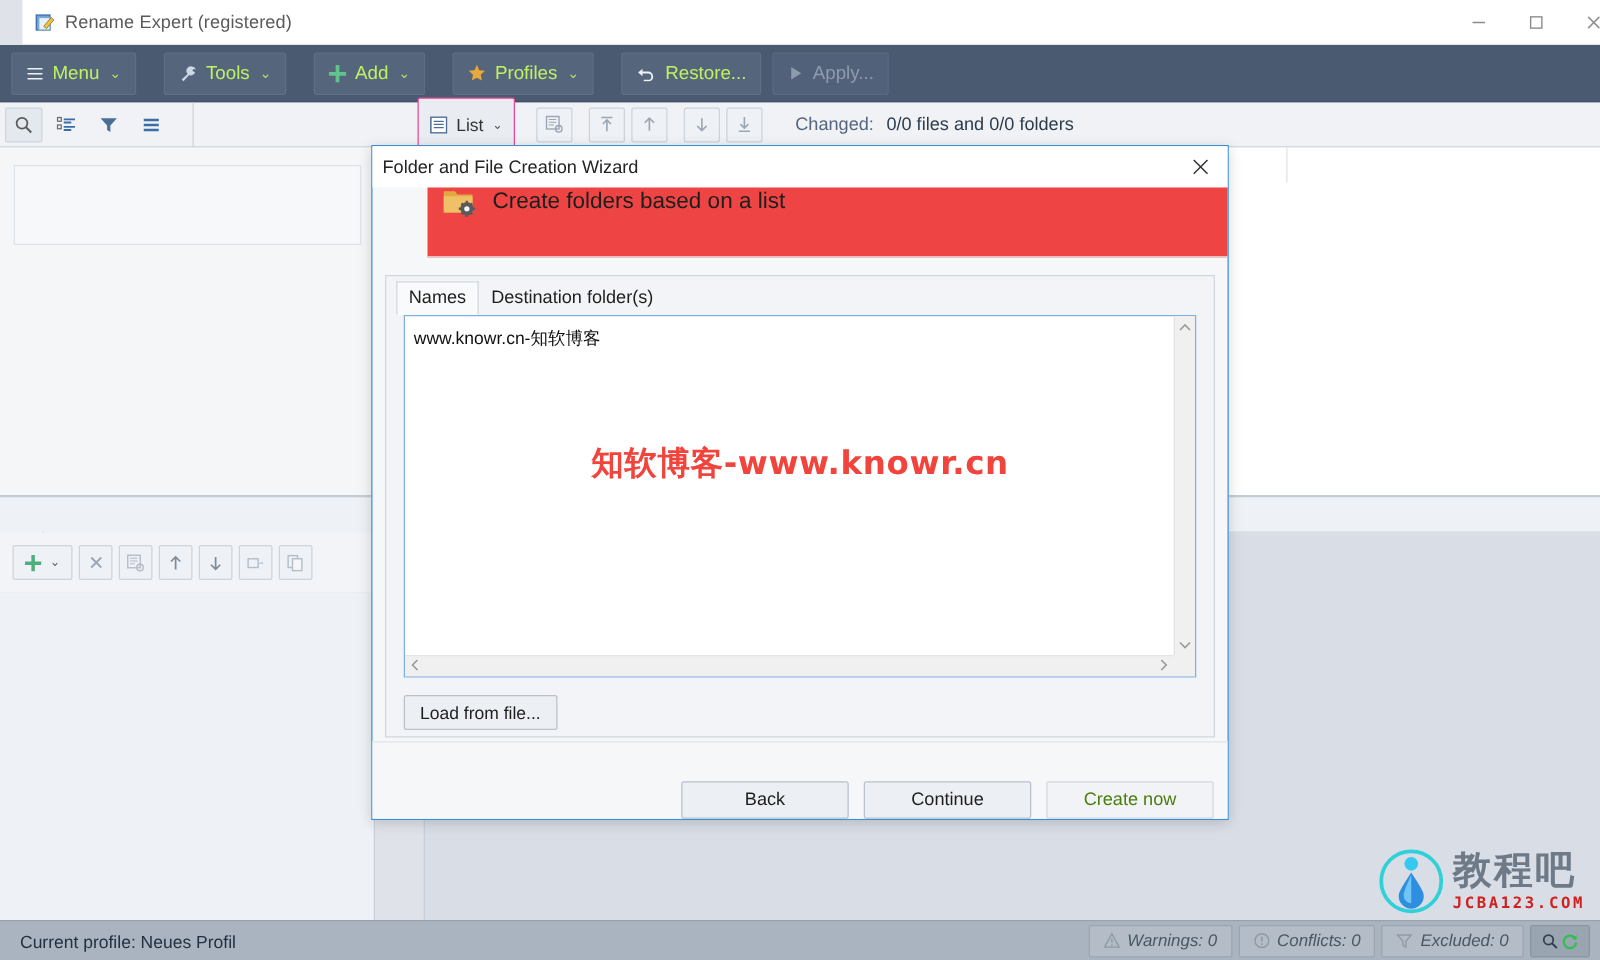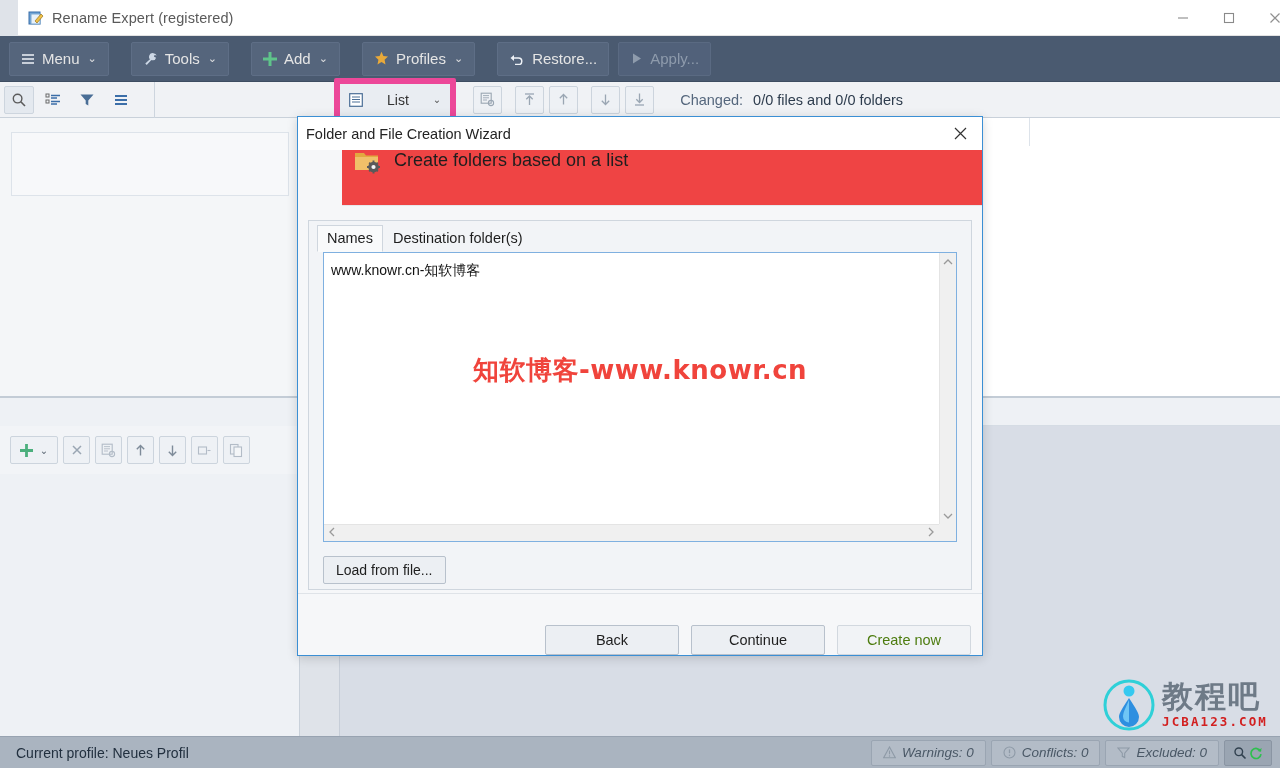--- a/index.html
+++ b/index.html
@@ -42,21 +42,21 @@
     position: absolute; left: 0; top: 36px; width: 1280px; height: 46px;
     background: #4a5a70;
     display: flex; align-items: center;
     border-bottom: 1px solid #3e4d61;
   }
   .tbtn {
     height: 34px; margin-left: 9px;
     background: #55657c;
     border: 1px solid #5e6e86;
     border-radius: 2px;
-    color: #e5e5e5;
+    color: #bef264;
     display: flex; align-items: center;
     padding: 0 11px;
     font-size: 15px;
     white-space: nowrap;
   }
   .tbtn.gap { margin-left: 22px; }
   .tbtn.disabled { color: #8e9bae; border-color: #56footer; }
   .tbtn.disabled { color: #8e9bac; background: #51617a; border-color: #5a6a82; }
   .tbtn .ic { margin-right: 7px; display: inline-flex; align-items: center; }
   .tbtn .caret { margin-left: 8px; font-size: 11px; opacity: .95; }
@@ -71,22 +71,22 @@
   .sbtn {
     width: 30px; height: 28px; margin-left: 4px;
     display: flex; align-items: center; justify-content: center;
     border: 1px solid transparent; border-radius: 2px;
     color: #4a6e96;
   }
   .sbtn.active { background: #e4e9ef; border-color: #cdd5de; }
   .sep-v { width: 1px; height: 36px; background: #cdd5de; margin: 0 3px; }
   .lbtn {
     height: 44px; display: flex; align-items: center; padding: 0 9px;
-    background: #e9edf2; border: 6px solid #ec4899; border-radius: 2px;
-    font-size: 14px; color: #333; margin-left: 6px; gap: 17px;
+    background: #e9edf2; border: 1px solid #ec4899; border-radius: 2px;
+    font-size: 14px; color: #333; margin-left: 6px;
   }
   .lbtn .caret { margin-left: 7px; font-size: 10px; color: #555; }
   .ibtn {
     width: 29px; height: 28px; margin-left: 5px;
     display: flex; align-items: center; justify-content: center;
     background: #eef1f5; border: 1px solid #ccd4dd; border-radius: 2px;
     color: #9aa6b3;
   }
   .changed {
     margin-left: 26px; font-size: 14.5px; color: #3a4a5c;

